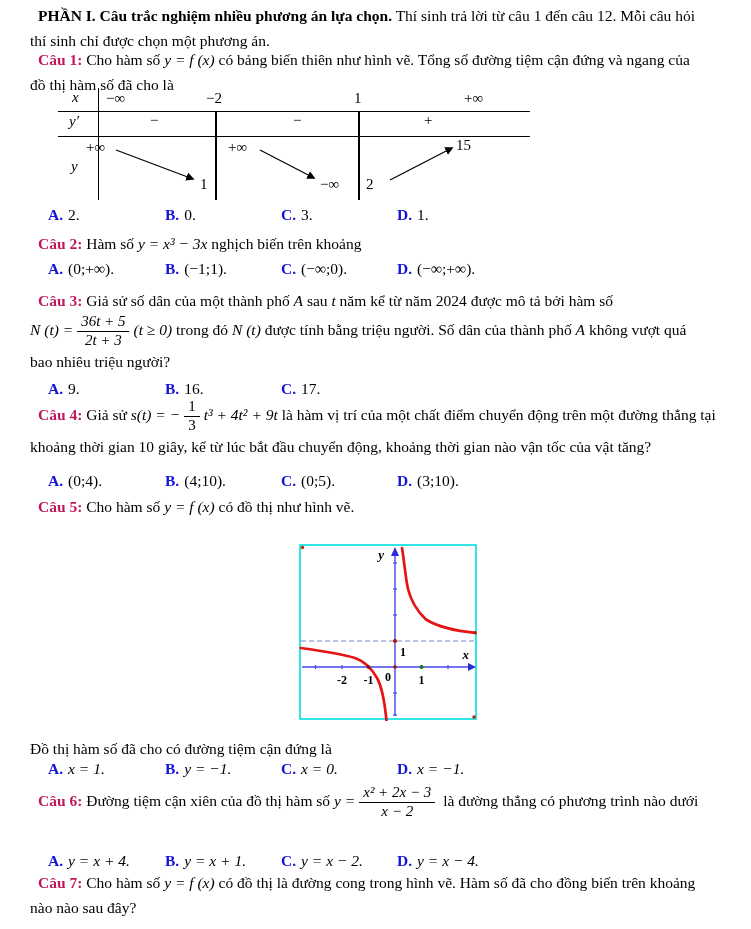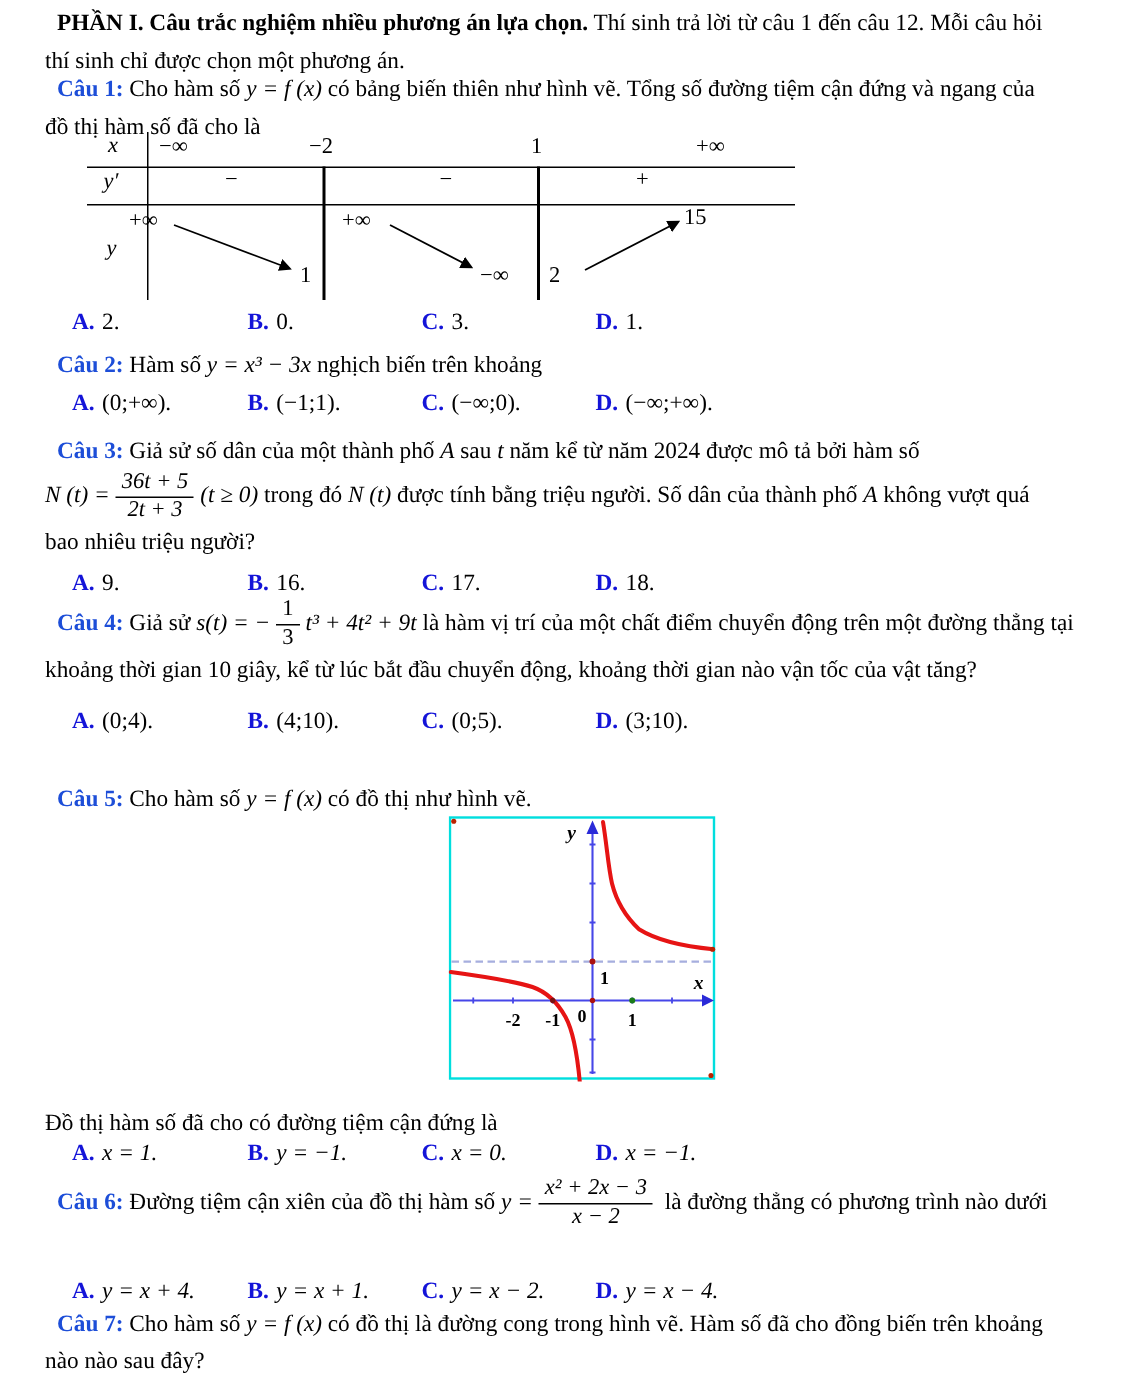--- a/index.html
+++ b/index.html
@@ -3,21 +3,21 @@
 <meta charset="utf-8">
 <style>
   html,body{margin:0;padding:0;}
   body{
     width:751px;height:929px;background:#ffffff;position:relative;
     font-family:"Liberation Serif","DejaVu Serif",serif;
     font-size:15.5px;color:#000;overflow:hidden;
   }
   .abs{position:absolute;}
   .line{line-height:25px;}
-  .qlabel{font-weight:bold;color:#1d4ed8;}
+  .qlabel{font-weight:bold;color:#be185d;}
   .bold{font-weight:bold;}
   .math{font-style:italic;}
   .para{left:30px;width:700px;}
   .indent{padding-left:8px;}
   
   .frac{display:inline-flex;flex-direction:column;align-items:center;
         vertical-align:middle;margin:0 4px;line-height:1.18;font-size:15px;}
   .frac .num{border-bottom:1.3px solid #000;padding:0 4px;display:block;}
   .frac .den{padding:0 4px;display:block;}
   .fline{line-height:25px;}
@@ -121,41 +121,40 @@
         <span class="den">2t + 3</span>
       </span><span class="math">(t ≥ 0)</span><span> trong đó </span><span class="math">N (t)</span><span> được tính bằng triệu người. Số dân của thành phố </span><span class="math">A</span><span> không vượt quá</span>
   </div>
   <div class="line">bao nhiêu triệu người?</div>
 </div>
 
 <div class="opts" style="top:378px;">
   <span class="opt"><span class="k">A.</span><span>9.</span></span>
   <span class="opt"><span class="k">B.</span><span>16.</span></span>
   <span class="opt"><span class="k">C.</span><span>17.</span></span>
-  <span class="opt"><span class="k">D.</span><span>18.</span></span>
 </div>
 
 <div class="abs para" style="top:398px;">
   <div class="fline indent">
     <span class="qlabel">Câu 4:</span><span> Giả sử </span><span class="math">s(t) = −</span><span class="frac">
         <span class="num">1</span>
         <span class="den">3</span>
       </span><span class="math">t³ + 4t² + 9t</span><span> là hàm vị trí của một chất điểm chuyển động trên một đường thẳng tại</span>
   </div>
   <div class="line">khoảng thời gian 10 giây, kể từ lúc bắt đầu chuyển động, khoảng thời gian nào vận tốc của vật tăng?</div>
 </div>
 
 <div class="opts" style="top:470px;">
   <span class="opt"><span class="k">A.</span><span>(0;4).</span></span>
   <span class="opt"><span class="k">B.</span><span>(4;10).</span></span>
   <span class="opt"><span class="k">C.</span><span>(0;5).</span></span>
   <span class="opt"><span class="k">D.</span><span>(3;10).</span></span>
 </div>
 
-<div class="abs para" style="top:520px;">
+<div class="abs para" style="top:494px;">
   <div class="line indent">
     <span class="qlabel">Câu 5:</span><span> Cho hàm số </span><span class="math">y = f (x)</span><span> có đồ thị như hình vẽ.</span>
   </div>
 </div>
 
 <div class="graph">
   <svg width="179" height="177" viewBox="0 0 179 177">
     <rect x="1" y="1" width="176" height="174" fill="none" stroke="#00dede" stroke-width="1.6"></rect>
     <line x1="2" y1="97" x2="176" y2="97" stroke="#a6aede" stroke-width="1.5" stroke-dasharray="5,3"></line>
 

